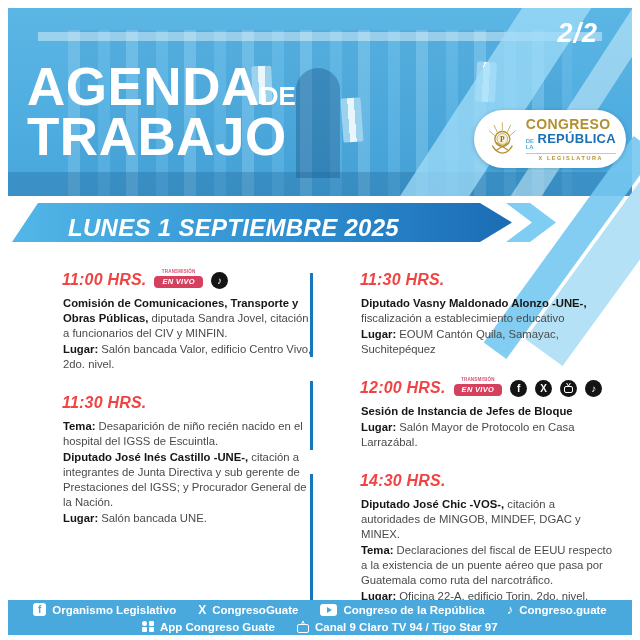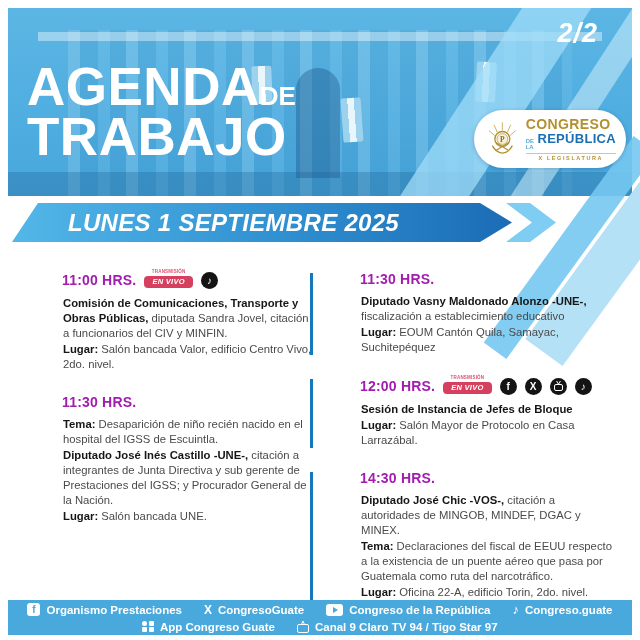--- a/index.html
+++ b/index.html
@@ -41,33 +41,33 @@
   .lg3{color:#b3902f;font-size:5.5px;letter-spacing:1.6px;margin-top:3px;border-top:1px solid #dcc685;padding-top:2px;text-align:center;font-weight:bold;}
 
   
   .diag-a{position:absolute;right:4px;top:140px;width:46px;height:235px;background:#b5e1f7;transform:rotate(36deg);z-index:1;}
   .diag-b{position:absolute;right:56px;top:120px;width:28px;height:255px;background:#74c8f0;transform:rotate(36deg);opacity:.9;z-index:1;}
 
   
   .banner{position:absolute;left:12px;top:203px;width:500px;height:39px;z-index:2;
           background:linear-gradient(90deg,#53b7e8 0%,#2f8fd0 55%,#1b6cb5 100%);
           clip-path:polygon(26px 0,468px 0,500px 50%,468px 100%,0 100%);
-          display:flex;align-items:center;box-sizing:border-box;padding-left:56px;
+          display:flex;align-items:flex-end;box-sizing:border-box;padding-left:56px;
           color:#fff;font-style:italic;font-weight:800;font-size:24px;letter-spacing:.3px;}
   .banner-chev{position:absolute;left:506px;top:203px;width:50px;height:39px;background:#7fcdf3;z-index:1;
           clip-path:polygon(0 0,24px 0,50px 50%,24px 100%,0 100%,26px 50%);}
 
   
   .col{position:absolute;width:254px;z-index:2;}
   .col-left{left:62px;top:271px;}
   .col-right{left:360px;top:271px;}
   .item{margin-bottom:22px;position:relative;}
   .col-right .item::before{content:"";position:absolute;left:-50px;top:2px;bottom:0;width:3px;background:#1777bd;}
   .time-row{display:flex;align-items:center;gap:8px;margin-bottom:7px;}
-  .time{color:#a21caf;font-size:14px;font-weight:800;letter-spacing:.2px;white-space:nowrap;}
+  .time{color:#ef4444;font-size:16px;font-weight:800;font-style:italic;letter-spacing:.2px;white-space:nowrap;}
   .item-text{margin:1px;font-size:11.3px;line-height:1.33;color:#4a4a4a;}
   .item-text b{color:#161616;}
 
   
   .live{display:inline-flex;flex-direction:column;align-items:center;line-height:1;position:relative;top:-1px;}
   .live-top{font-size:4.5px;color:#e0506e;font-weight:bold;letter-spacing:.2px;margin-bottom:1px;}
   .live-pill{background:#d6405f;color:#fff;font-size:7.5px;font-weight:bold;font-style:italic;padding:2.5px 8px;border-radius:4px;letter-spacing:.3px;}
 
   
   .cicon{width:17px;height:17px;background:#141414;border-radius:50%;color:#fff;font-weight:bold;font-size:10px;
@@ -207,21 +207,21 @@
         <p class="item-text"><b>Diputado José Chic -VOS-,</b> citación a autoridades de MINGOB, MINDEF, DGAC y MINEX.</p>
         <p class="item-text"><b>Tema:</b> Declaraciones del fiscal de EEUU respecto a la existencia de un puente aéreo que pasa por Guatemala como ruta del narcotráfico.</p>
         <p class="item-text"><b>Lugar:</b> Oficina 22-A, edificio Torin, 2do. nivel.</p>
       </div>
     </div>
 
   <div class="footer">
     <div class="f-row">
         <span class="f-entry">
           <span class="ficon f-facebook-square">f</span>
-          <span class="f-label">Organismo Prestaciones</span>
+          <span class="f-label">Organismo Legislativo</span>
         </span>
         <span class="f-entry">
           <span class="ficon f-x">X</span>
           <span class="f-label">CongresoGuate</span>
         </span>
         <span class="f-entry">
           <span class="ficon f-youtube">
             <span class="yt-tri"></span>
           </span>
           <span class="f-label">Congreso de la República</span>

